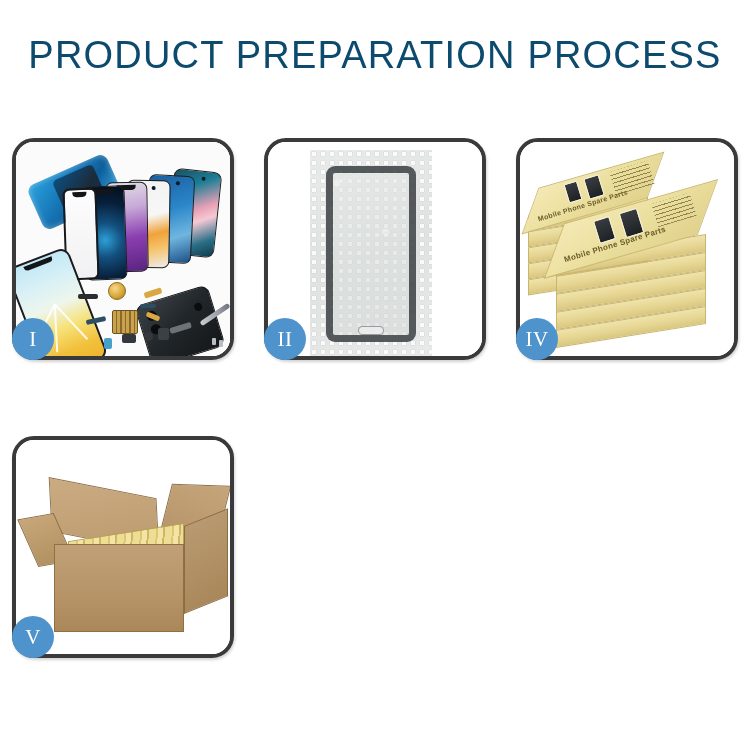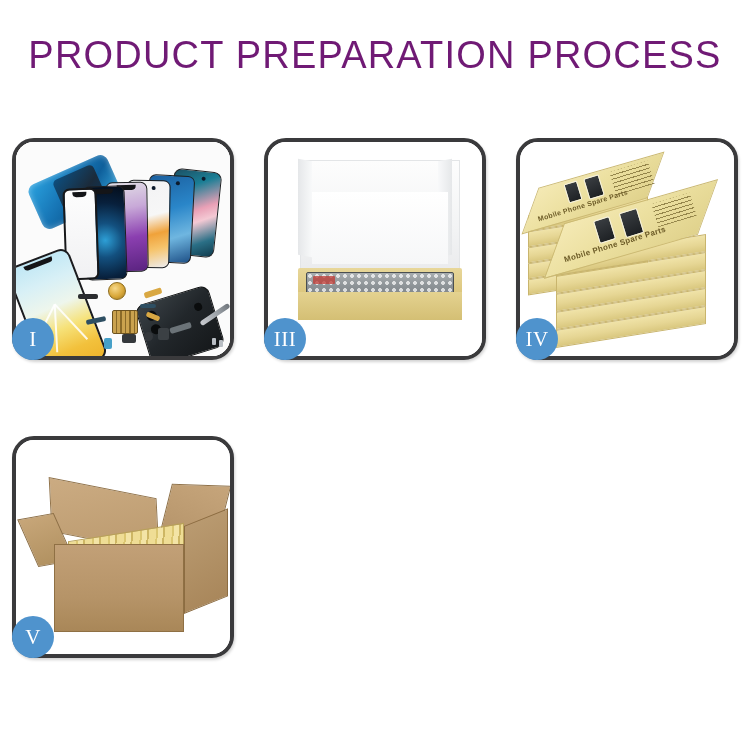--- a/index.html
+++ b/index.html
@@ -25,21 +25,21 @@
     top: 0; left: 0;
     width: 750px;
     padding-top: 36px;
     text-align: center;
   }
   .title {
     font-family: "Liberation Sans", sans-serif;
     font-size: 38px;
     font-weight: 400;
     letter-spacing: 1.2px;
-    color: #701a75;
+    color: #0c4a6e;
     line-height: 1.05;
     white-space: nowrap;
   }
   .subtitle {
     margin-top: 10px;
     font-family: "Liberation Sans", sans-serif;
     font-size: 16.5px;
     font-weight: 400;
     letter-spacing: 0.1px;
     color: #141414;
@@ -554,35 +554,32 @@
         <div class="blob" style="left:88px;top:196px;width:8px;height:11px;background:#46a0c8;"></div>
         <div class="blob" style="left:142px;top:186px;width:11px;height:12px;background:#3b4044;"></div>
 
         <div class="screwdriver" style="left:182px;top:170px;"></div>
         <div class="screw" style="left:196px;top:196px;"></div>
         <div class="screw" style="left:203px;top:198px;"></div>
       </div>
       <div class="badge">I</div>
     </div>
 
-
     <div class="panel">
       <div class="panel-inner">
-        <div class="p3-lid"></div>
-        <div class="p3-lid-flapL"></div>
-        <div class="p3-lid-flapR"></div>
-        <div class="p3-foam"></div>
-        <div class="p3-tray"></div>
-        <div class="p3-screen">
-          <span class="p3-label"></span>
+        <div class="p2-photo">
+          <div class="bubbles"></div>
+          <div class="screen-outline">
+            <div class="home-btn"></div>
+          </div>
         </div>
-        <div class="p3-tray-front"></div>
       </div>
-      <div class="badge">III</div>
+      <div class="badge">II</div>
     </div>
+
 
     <div class="panel">
       <div class="panel-inner">
         <div class="stack">
 
           <div class="kbox" style="left:8px;top:128px;width:120px;height:16px;transform:skewY(-9deg);"></div>
           <div class="kbox" style="left:8px;top:112px;width:120px;height:16px;transform:skewY(-9deg);"></div>
           <div class="kbox" style="left:8px;top:96px;width:120px;height:16px;transform:skewY(-9deg);"></div>
           <div class="kbox" style="left:8px;top:80px;width:120px;height:16px;transform:skewY(-9deg);"></div>
           <div class="kbox" style="left:8px;top:64px;width:120px;height:16px;transform:skewY(-9deg);"></div>

